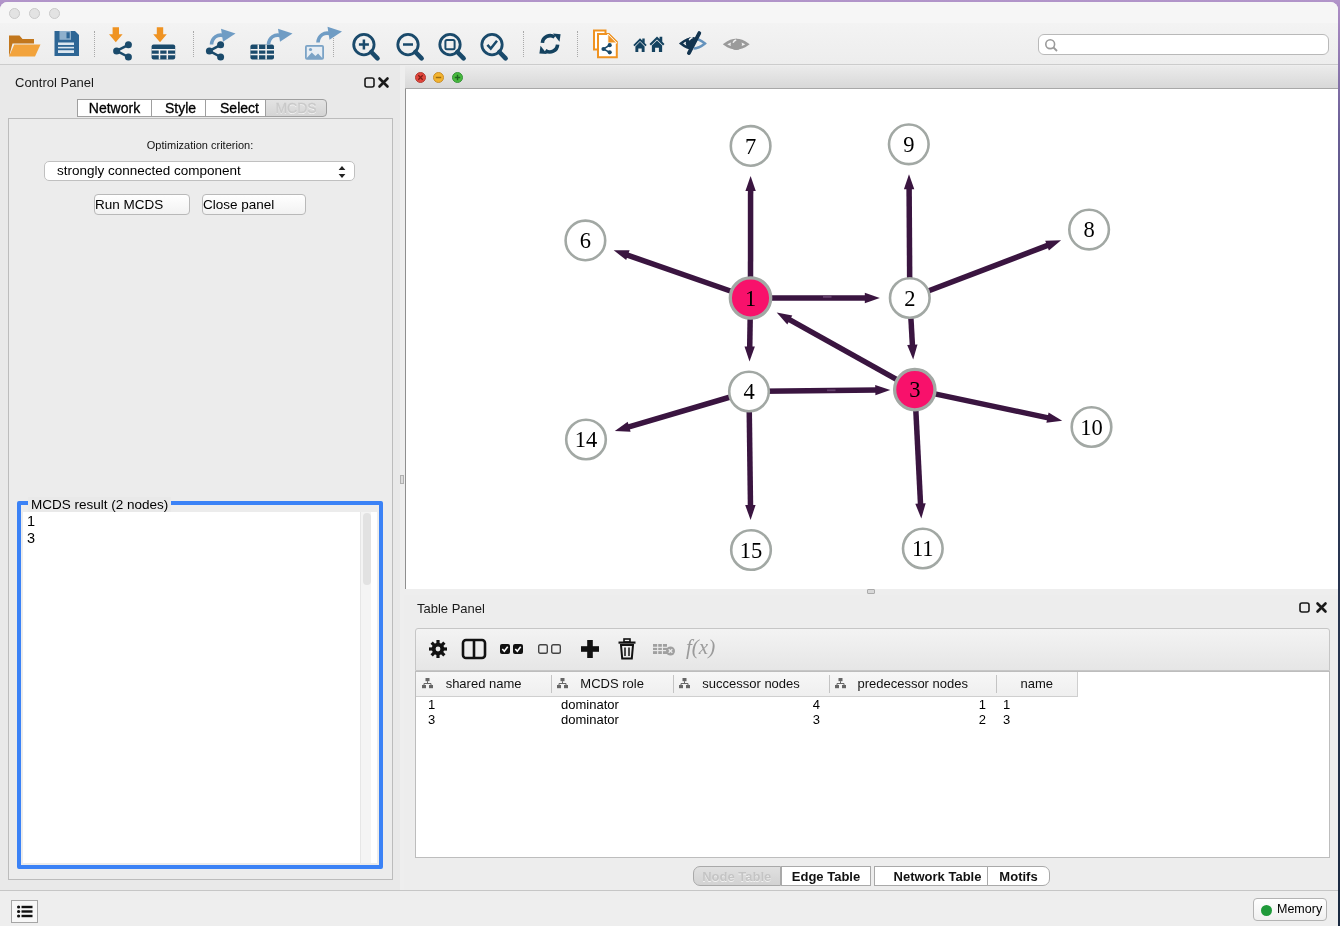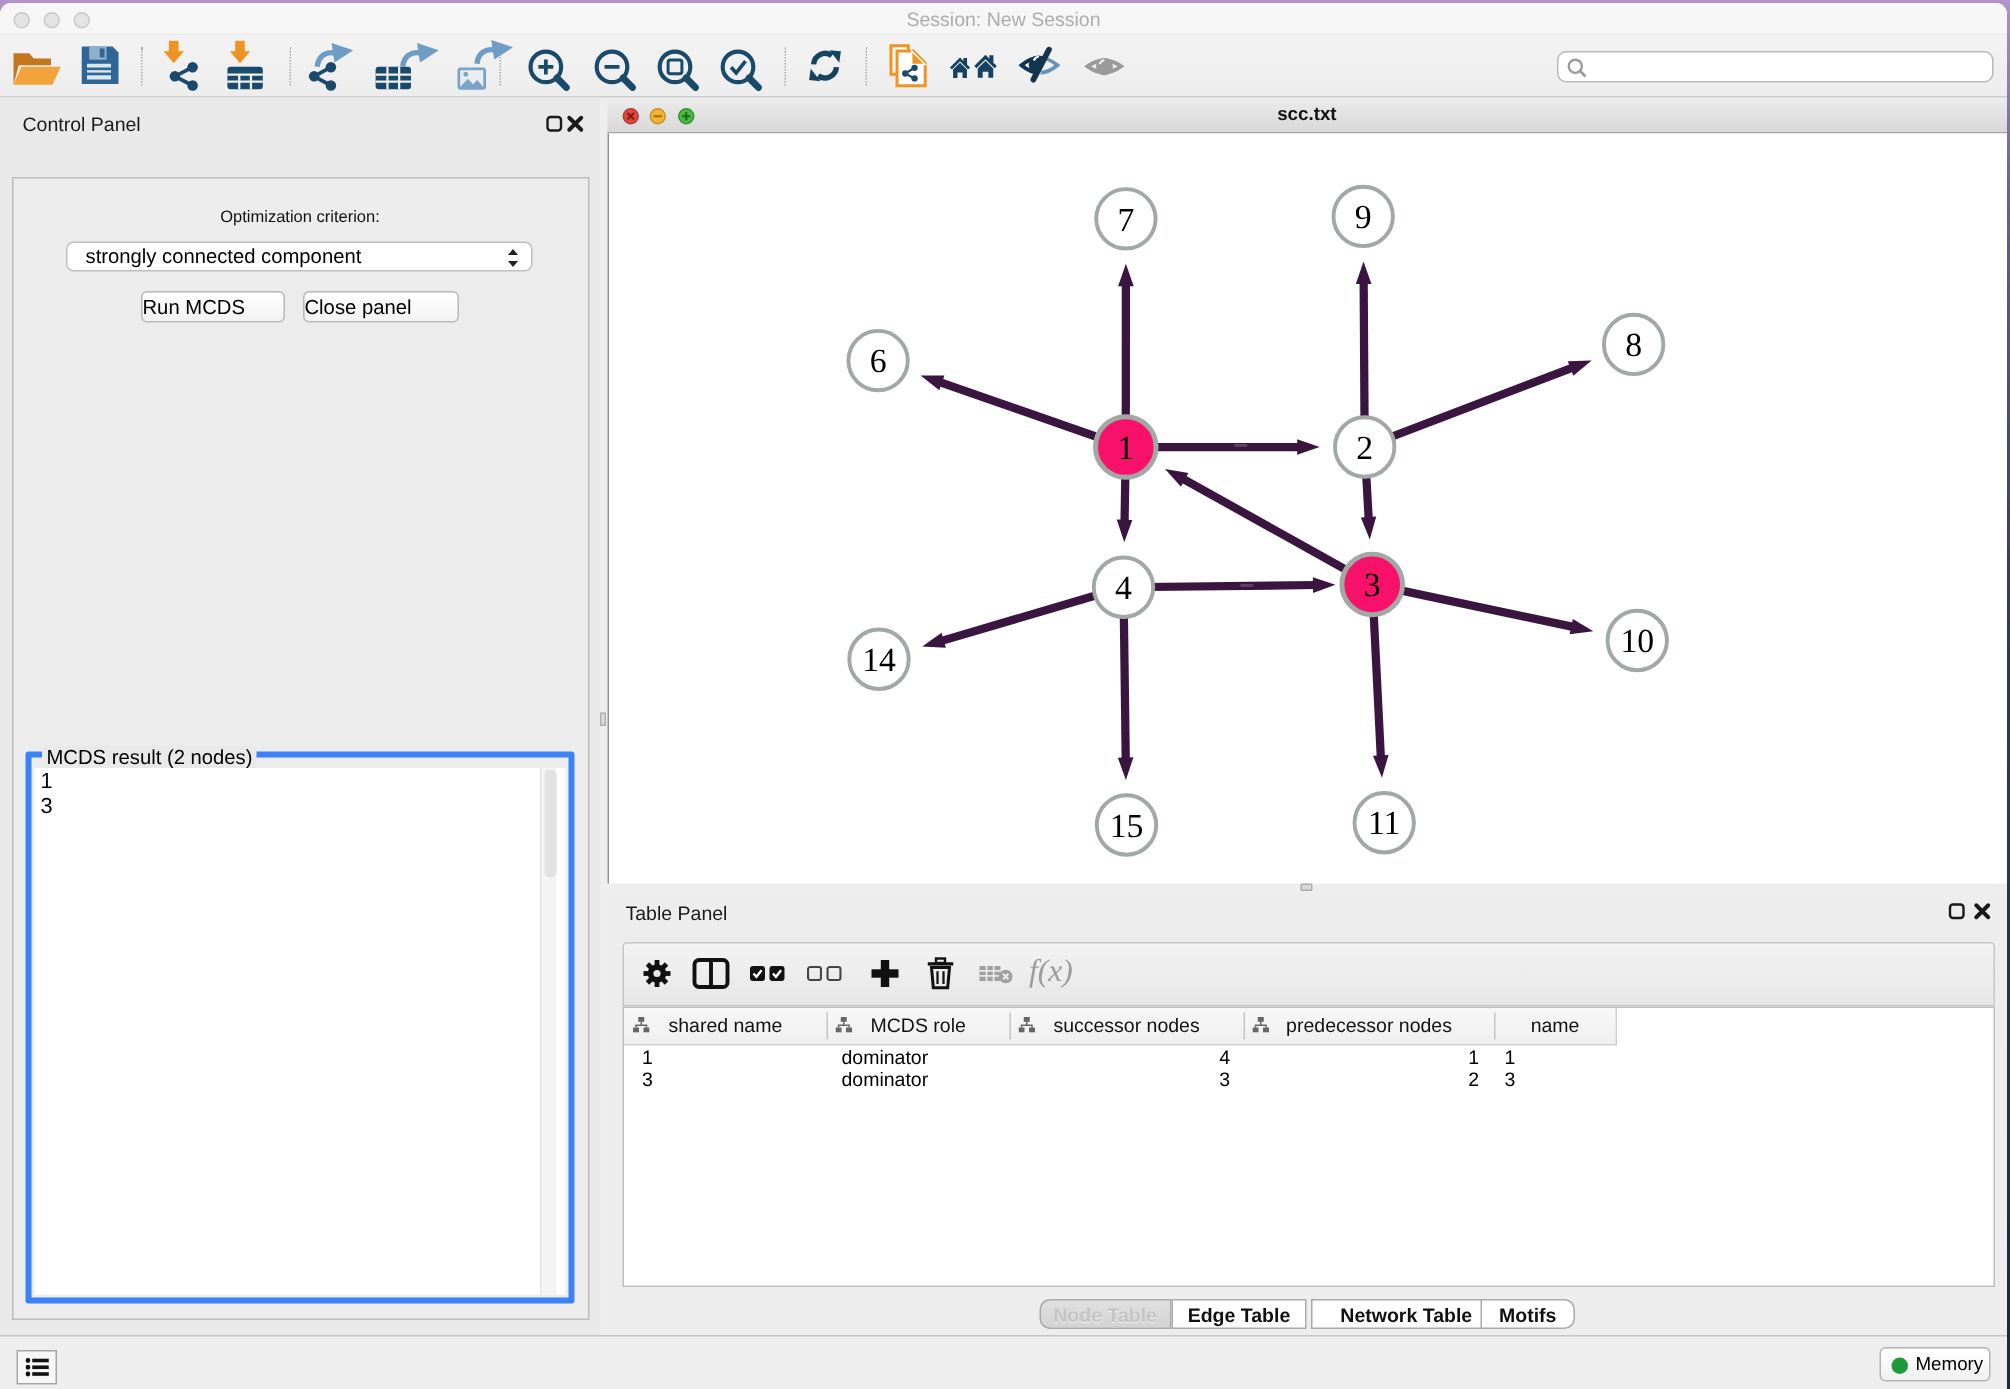--- a/index.html
+++ b/index.html
@@ -38,21 +38,20 @@
 #statusbar{position:absolute;left:0;top:888px;width:100%;height:36px;background:#eeeeee;border-top:1px solid #c6c6c6;}
 </style>
 </head>
 <body>
 <div id="win">
 
   <div id="titlebar">
     <div class="tl" style="left:8.5px;"></div>
     <div class="tl" style="left:28.5px;"></div>
     <div class="tl" style="left:48.5px;"></div>
-    <div id="wtitle">Session: New Session</div>
   </div>
 
   <div id="toolbar">
     <div class="sep" style="left:94px;"></div>
       <div class="sep" style="left:193px;"></div>
       <div class="sep" style="left:333px;"></div>
       <div class="sep" style="left:523px;"></div>
       <div class="sep" style="left:577px;"></div>
       <svg class="abs" style="left:0;top:0" width="1340" height="41" viewBox="0 0 1340 41">
         <path d="M9 33.5 V12.5 h10.5 l3 3.5 h11.5 v4.5 H12.5 Z" fill="#c2771d"></path>
@@ -157,20 +156,26 @@
 
   <div id="leftpanel">
     <div class="paneltitle" style="position:absolute;left:15px;top:10px;text-align:right;">Control Panel</div>
     <svg class="abs" style="left:362.5px;top:11px" width="13" height="13" viewBox="0 0 13 13">
         <rect x="2" y="2" width="9" height="9" rx="2" fill="none" stroke="#1a1a1a" stroke-width="1.6"></rect>
       </svg>
       <svg class="abs" style="left:377px;top:11px" width="13" height="13" viewBox="0 0 13 13">
         <path d="M2.5 2.5 L10.5 10.5 M10.5 2.5 L2.5 10.5" stroke="#1a1a1a" stroke-width="2.6" stroke-linecap="round"></path>
       </svg>
     <div id="cpcontent"></div>
+    <div id="cptabs" style="position:absolute;left:0;top:33.5px;width:400px;height:20px;">
+      <div class="tab" style="left:77px;width:75px;">Network</div>
+      <div class="tab" style="left:151px;width:55px;text-indent:4px;">Style</div>
+      <div class="tab" style="left:205px;width:61px;text-indent:8px;">Select</div>
+      <div class="tab" style="left:265px;width:62px;background:linear-gradient(#e3e3e3,#d4d4d4);color:#c9c9c9;text-shadow:0 1px 0 #f5f5f5;border-radius:0 4px 4px 0;">MCDS</div>
+    </div>
     <div style="position:absolute;left:0;top:73.5px;width:400px;text-align:center;font-size:11px;color:#111;">Optimization criterion:</div>
     <div style="position:absolute;left:44px;top:96px;width:310.5px;height:20px;background:#fff;border:1px solid #c0c0c0;border-radius:5px;box-sizing:border-box;">
       <div style="position:absolute;left:12px;top:1px;font-size:13.5px;color:#000;">strongly connected component</div>
       <svg class="abs" style="right:6px;top:2.5px" width="12" height="14" viewBox="0 0 12 14">
           <path d="M6 1 L9.4 5 H2.6 Z" fill="#222"></path>
           <path d="M6 13 L9.4 9 H2.6 Z" fill="#222"></path>
         </svg>
     </div>
     <div class="btn" style="left:94px;top:129px;width:95.5px;height:20.5px;line-height:19px;">Run MCDS</div>
     <div class="btn" style="left:202px;top:129px;width:104px;height:20.5px;line-height:19px;">Close panel</div>
@@ -198,21 +203,20 @@
       <div class="mactl" style="left:28px;background:#f3b32e;border:1px solid #c98f2c;">
           <svg width="9" height="9" style="position:absolute;left:0;top:0">
             <path d="M1.8 4.5 H7.2" stroke="#9a6b12" stroke-width="1.4"></path>
           </svg>
         </div>
       <div class="mactl" style="left:47px;background:#48ba3e;border:1px solid #37933a;">
           <svg width="9" height="9" style="position:absolute;left:0;top:0">
             <path d="M1.8 4.5 H7.2 M4.5 1.8 V7.2" stroke="#1e6622" stroke-width="1.4"></path>
           </svg>
         </div>
-      <div style="position:absolute;left:0;width:100%;top:3px;text-align:center;font-size:12.5px;font-weight:700;color:#111;">scc.txt</div>
     </div>
     <div id="netcanvas">
       <svg style="position:absolute;left:0;top:0" width="931.5" height="500" viewBox="406 89 931.5 500">
       <line x1="750.5" y1="298.0" x2="750.6" y2="188.9" stroke="#3a1540" stroke-width="5.5"></line>
 <polygon points="750.6,175.9 755.8,190.9 745.4,190.9" fill="#3a1540"></polygon>
 <line x1="750.5" y1="298.0" x2="626.0" y2="254.6" stroke="#3a1540" stroke-width="5.5"></line>
 <polygon points="613.7,250.3 629.6,250.3 626.2,260.1" fill="#3a1540"></polygon>
 <line x1="750.5" y1="298.0" x2="866.8" y2="298.0" stroke="#3a1540" stroke-width="5.5"></line>
 <polygon points="879.8,298.0 864.8,303.2 864.8,292.8" fill="#3a1540"></polygon>
 <line x1="750.5" y1="298.0" x2="749.7" y2="348.5" stroke="#3a1540" stroke-width="5.5"></line>

